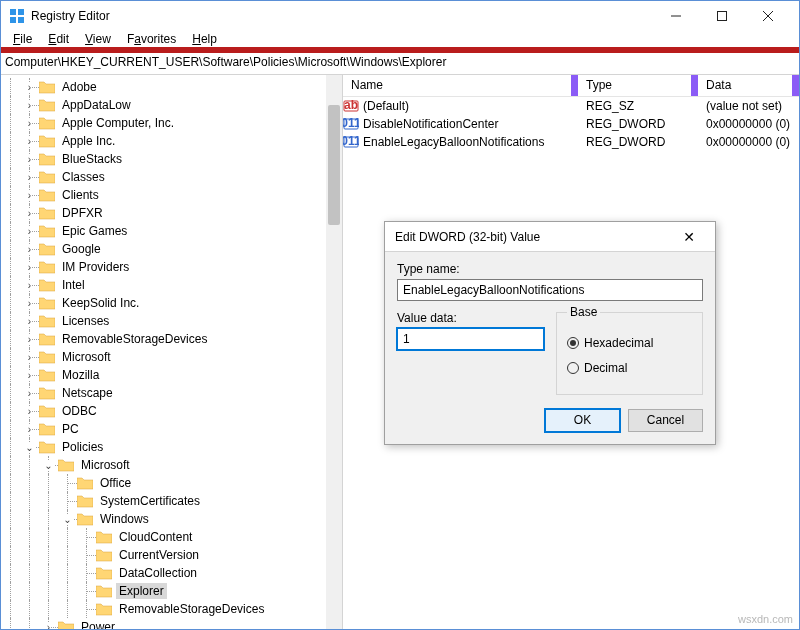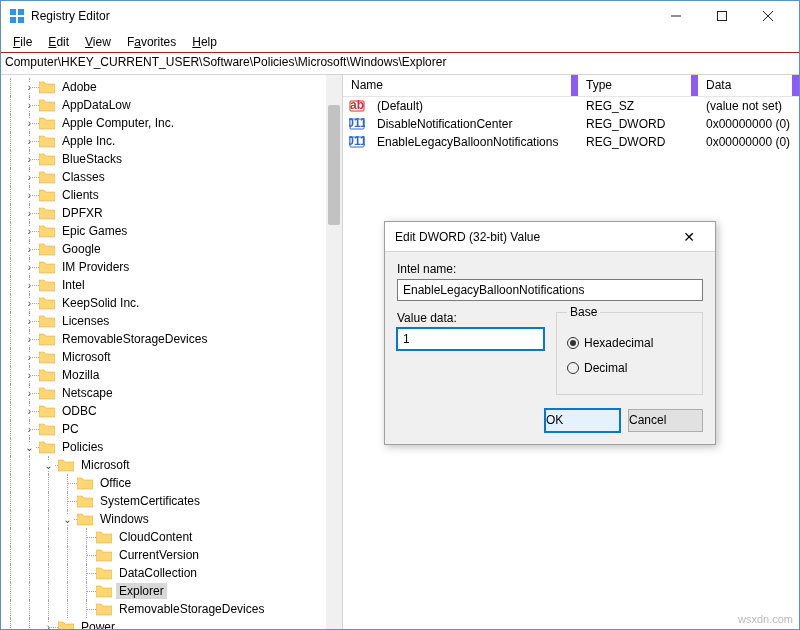--- a/index.html
+++ b/index.html
@@ -1,21 +1,21 @@
 <!DOCTYPE html>
 <html><head>
 <meta charset="utf-8">
 <style>
 *{box-sizing:border-box;margin:0;padding:0;font-family:"Segoe UI",Tahoma,sans-serif;font-size:12px;color:#000}
 body{background:#fff;width:800px;height:630px;overflow:hidden;position:relative;border:1px solid #5a8fd6}
 .titlebar{height:30px;display:flex;align-items:center;padding:0 8px;background:#fff}
 .titlebar .title-icon{width:16px;height:16px;margin-right:6px}
 .titlebar .title{flex:1}
 .win-btn{width:46px;height:30px;display:flex;align-items:center;justify-content:center;color:#555}
-.menubar{height:22px;display:flex;align-items:center;padding:0 4px;background:#fff;border-bottom:1px solid #b91c1c}
+.menubar{height:22px;display:flex;align-items:center;padding:0 4px;background:#fff;border-bottom:6px solid #b91c1c}
 .menubar span{padding:2px 8px}
 .menubar u{text-decoration:underline}
 .addressbar{height:22px;padding:2px 4px;border-bottom:1px solid #d4d4d4;background:#fff;font-size:12px}
 .main{display:flex;height:554px}
 .tree{width:342px;border-right:1px solid #d4d4d4;overflow:hidden;position:relative;padding-top:3px}
 .tree-scroll{position:absolute;right:0;top:0;bottom:0;width:16px;background:#f0f0f0}
 .tree-scroll .thumb{position:absolute;left:2px;right:2px;top:30px;height:120px;background:#c2c2c2;border-radius:2px}
 .tree-row{display:flex;align-items:center;height:18px;white-space:nowrap}
 .tw{width:19px;height:18px;display:inline-flex;align-items:center;justify-content:center;position:relative}
 .twv::before{content:"";position:absolute;left:9px;top:0;bottom:0;border-left:1px dotted #a0a0a0}
@@ -25,40 +25,40 @@
 .folder svg{display:block}
 .node-label{padding:1px 3px}
 .sel{background:#d8d8d8}
 .list{flex:1;position:relative}
 .list-header{display:flex;height:22px;border-bottom:1px solid #e5e5e5}
 .list-header div{padding:3px 8px;border-right:7px solid #8b5cf6}
 .col-name{width:235px}
 .col-type{width:120px}
 .col-data{flex:1}
 .list-row{display:flex;height:18px;align-items:center}
-.list-row .col-name{display:flex;align-items:center;gap:12px;padding-left:6px}
+.list-row .col-name{display:flex;align-items:center;gap:4px;padding-left:0}
 .list-row .col-type,.list-row .col-data{padding-left:8px}
 .val-icon{width:16px;height:16px;display:inline-block}
 .dialog{position:absolute;left:383px;top:220px;width:332px;background:#f0f0f0;border:1px solid #9f9f9f;box-shadow:2px 2px 8px rgba(0,0,0,.25)}
 .dlg-title{height:30px;display:flex;align-items:center;padding:0 10px;background:#fff;border-bottom:1px solid #d4d4d4}
 .dlg-title span{flex:1}
 .dlg-close{width:32px;text-align:center;font-size:14px}
 .dlg-body{padding:10px 12px 12px}
 .dlg-label{margin-bottom:3px}
 .dlg-input{width:100%;height:22px;border:1px solid #7a7a7a;background:#fff;padding:2px 5px;margin-bottom:10px;font-size:12px}
 .dlg-input.focus{border:1px solid #0078d7;outline:1px solid #0078d7}
 .dlg-row{display:flex;gap:12px}
 .dlg-col{flex:1}
 .fieldset{border:1px solid #d4d4d4;padding:6px 10px 8px;margin-top:-6px}
 .fieldset legend{padding:0 3px}
 .radio-row{display:flex;align-items:center;gap:5px;margin:11px 0}
 .radio{width:12px;height:12px;border:1px solid #333;border-radius:50%;display:inline-flex;align-items:center;justify-content:center}
 .radio.checked::after{content:"";width:6px;height:6px;background:#333;border-radius:50%}
 .dlg-buttons{display:flex;justify-content:flex-end;gap:8px;margin-top:14px}
-.dlg-btn{width:75px;height:23px;background:#e1e1e1;border:1px solid #adadad;line-height:21px}
+.dlg-btn{width:75px;height:23px;background:#e1e1e1;border:1px solid #adadad;text-align:center;line-height:21px}
 .dlg-btn.def{border:1px solid #0078d7;outline:1px solid #0078d7;background:#e5f1fb}
 .watermark{position:absolute;right:6px;bottom:4px;font-size:11px;color:#b8b8b8}
 </style>
 </head>
 <body>
 
 <div class="titlebar">
   <span class="title-icon">
     <svg width="16" height="16">
         <rect x="1" y="1" width="6" height="6" fill="#2e94e8"></rect>
@@ -526,21 +526,21 @@
       </div>
   </div>
 </div>
 
 <div class="dialog">
   <div class="dlg-title">
     <span>Edit DWORD (32-bit) Value</span>
     <div class="dlg-close">✕</div>
   </div>
   <div class="dlg-body">
-    <div class="dlg-label">Intel name:</div>
+    <div class="dlg-label">Type name:</div>
     <input class="dlg-input" readonly="" value="EnableLegacyBalloonNotifications" style="">
     <div class="dlg-row">
       <div class="dlg-col">
         <div class="dlg-label">Value data:</div>
         <input class="dlg-input focus" value="1" style="">
       </div>
       <div class="dlg-col">
         <fieldset class="fieldset">
           <legend>Base</legend>
           <div class="radio-row">

